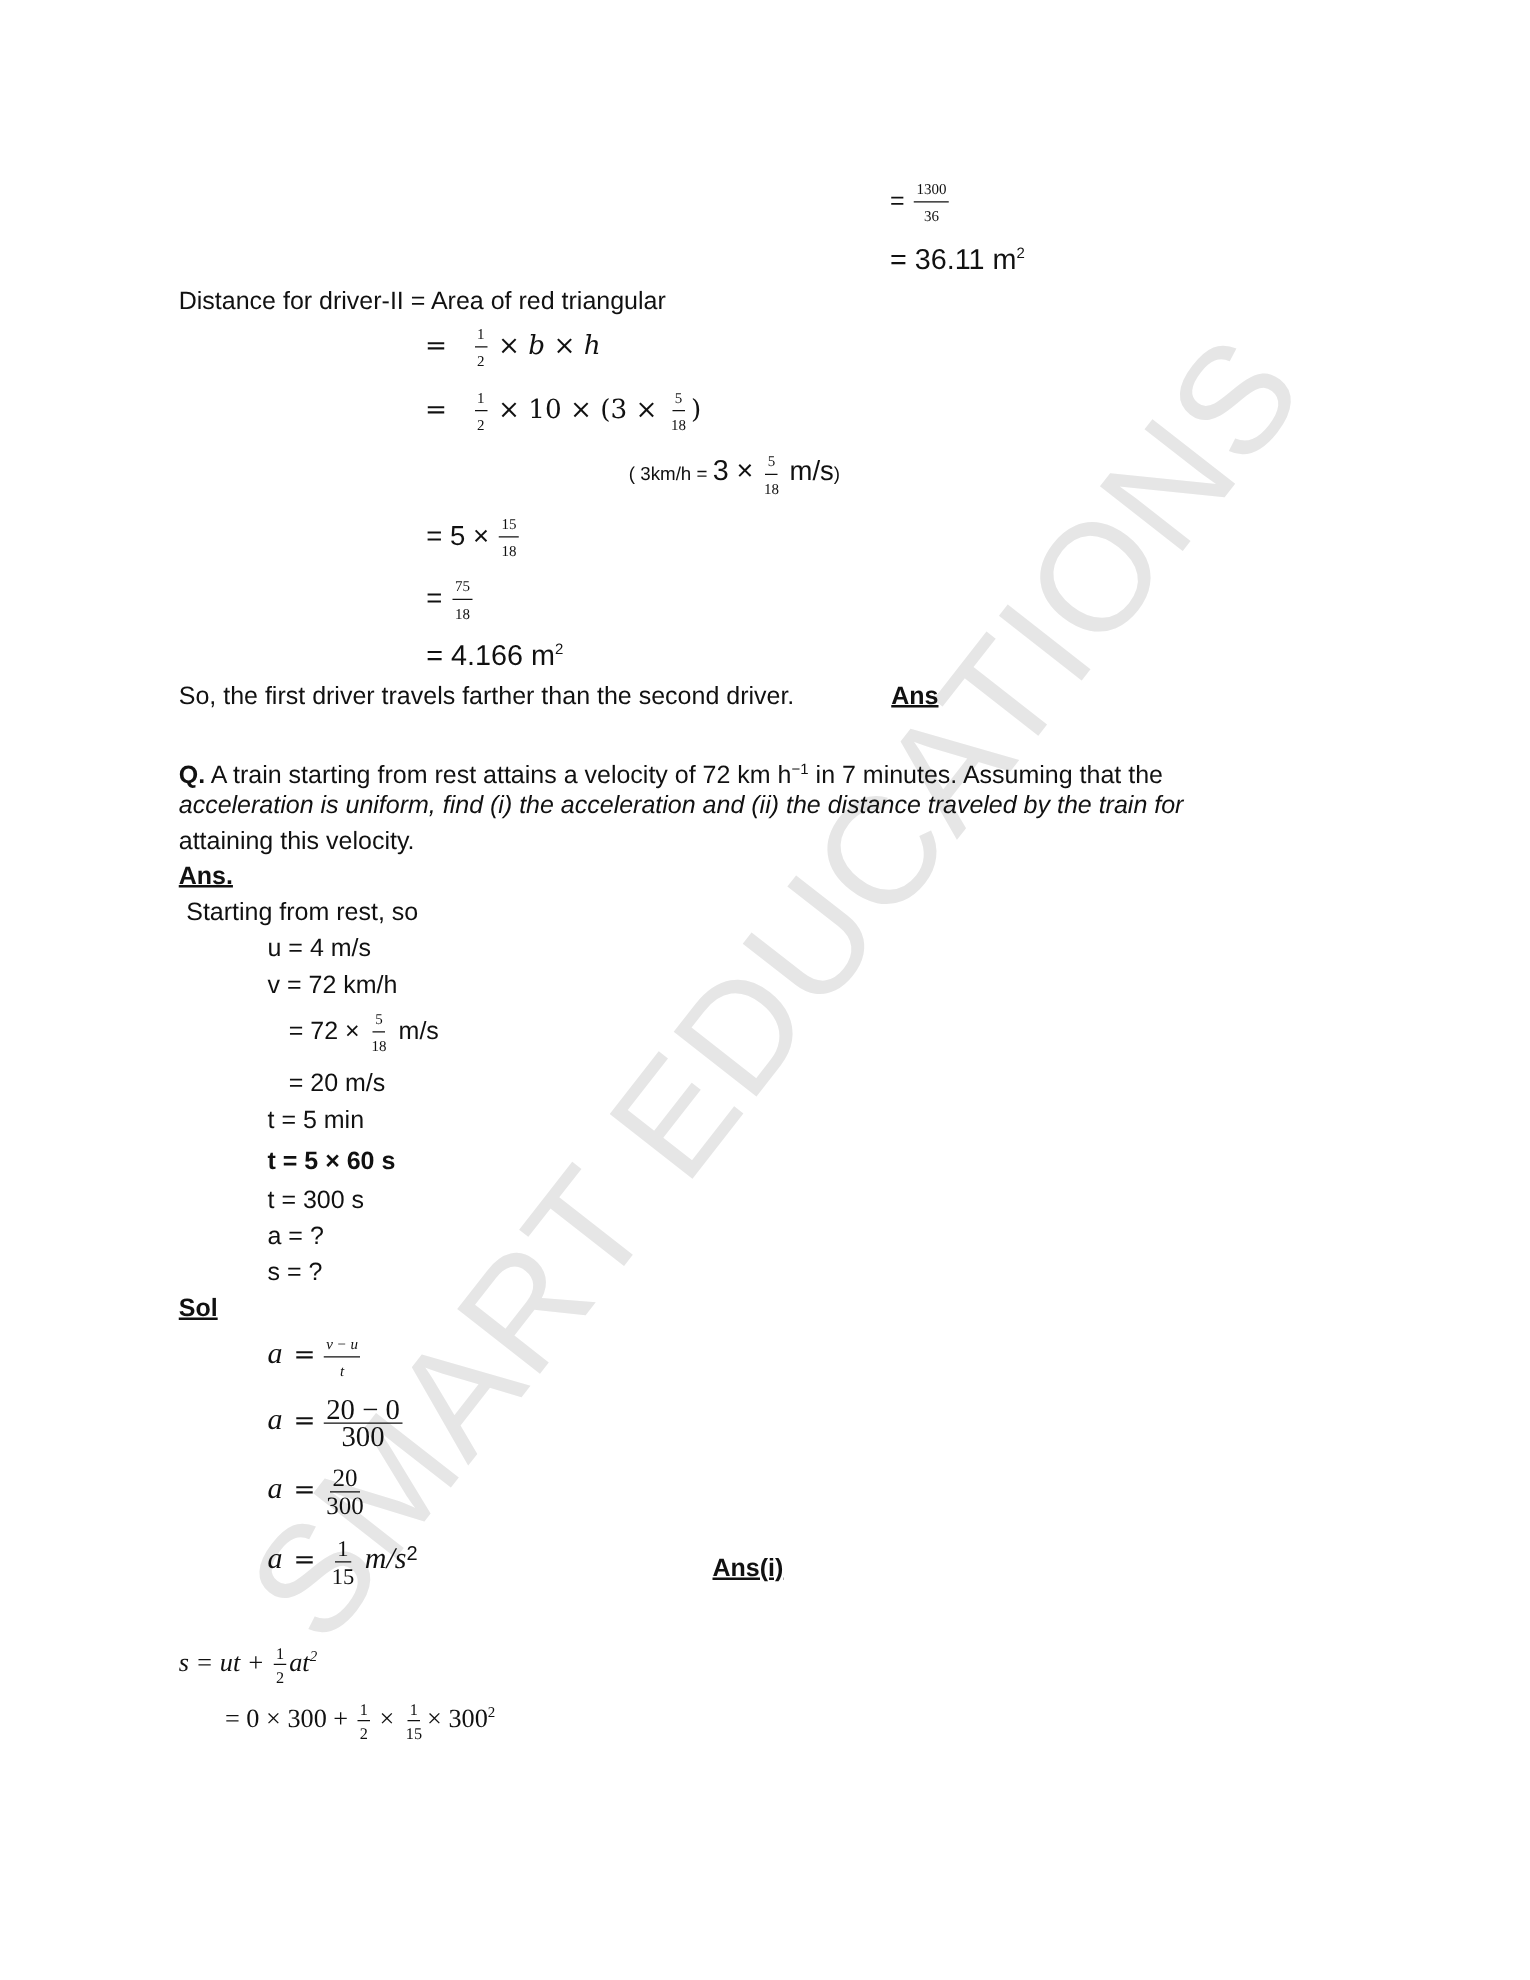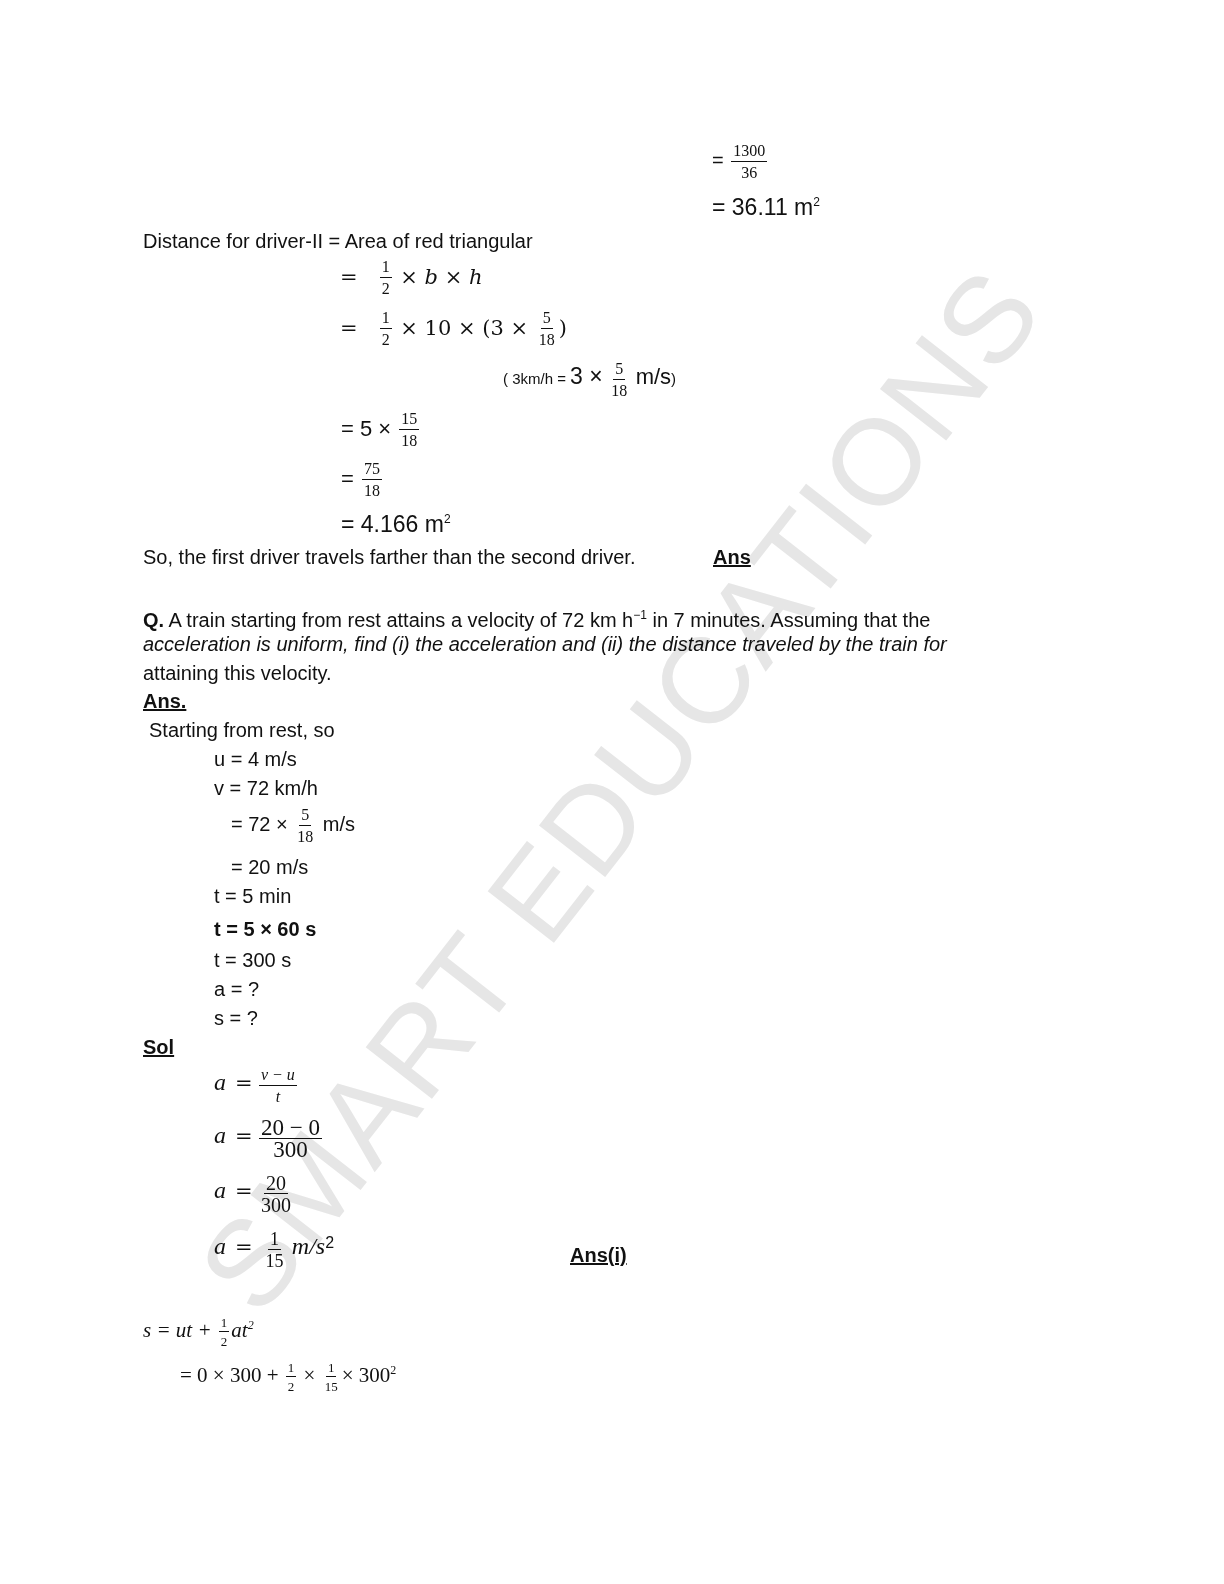--- a/index.html
+++ b/index.html
@@ -3,21 +3,21 @@
 <meta charset="utf-8">
 <style>
   html,body{margin:0;padding:0;background:#ffffff;}
   body{width:1224px;height:1584px;position:relative;overflow:hidden;
        font-family:"Liberation Sans",sans-serif;color:#111;}
   .abs{position:absolute;white-space:nowrap;}
   .txt{font-size:20px;line-height:24px;}
   .math{font-family:"DejaVu Serif","Liberation Serif",serif;font-size:21px;}
   .mi{font-family:"Liberation Serif",serif;font-style:italic;font-size:24px;}
   .frac{display:inline-flex;flex-direction:column;align-items:center;vertical-align:middle;
-        font-family:"Liberation Serif",serif;font-size:16px;line-height:18px;margin:0 2px;}
+        font-family:"Liberation Serif",serif;font-size:12px;line-height:18px;margin:0 2px;}
   .frac .num{padding:0 2px 1px 2px;border-bottom:1.2px solid #111;}
   .frac .den{padding:2px 2px 0 2px;}
   .frac.sm{font-size:13px;line-height:15px;}
   sup{font-size:12px;}
   .bold-ul{font-weight:bold;text-decoration:underline;}
   .watermark{position:absolute;left:620px;top:790px;transform:translate(-50%,-50%) rotate(-52deg);
              font-family:"Liberation Sans",sans-serif;font-size:122px;color:#e6e6e6;
              letter-spacing:2px;white-space:nowrap;pointer-events:none;}
 </style>
 </head>

